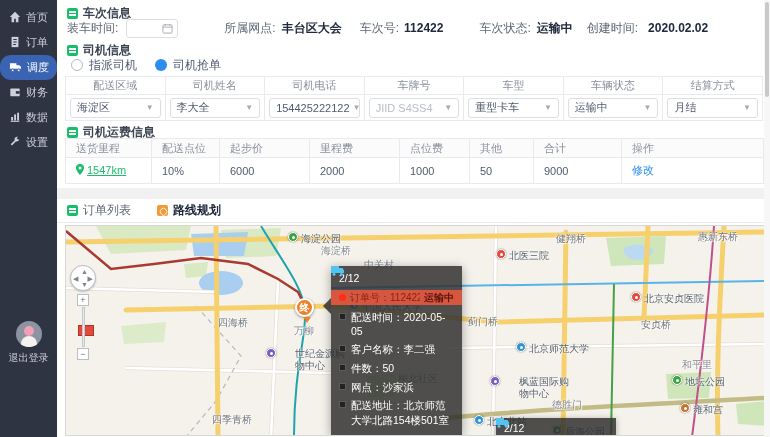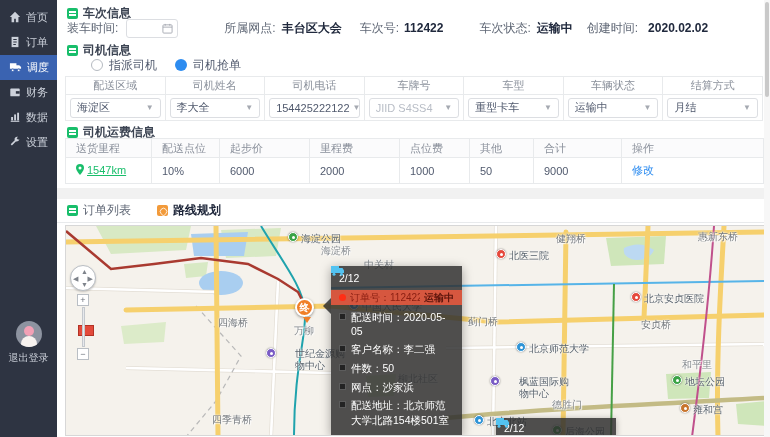--- a/index.html
+++ b/index.html
@@ -3,21 +3,21 @@
 <meta charset="utf-8">
 <style>
   *{box-sizing:border-box;margin:0;padding:0;font-family:"Liberation Sans","DejaVu Sans",sans-serif;}
   html,body{width:770px;height:437px;overflow:hidden;background:#fff;}
   .app{position:relative;width:770px;height:437px;background:#fff;padding-left:20px;}
 
   
   .sidebar{position:absolute;left:0;top:0;width:57px;height:437px;background:#2e3442;z-index:10;}
   .side-item{position:relative;display:flex;align-items:center;gap:5px;height:25px;padding-left:9px;color:#ccd1da;font-size:11px;cursor:pointer;}
   .side-item svg{flex:none;}
-  .side-item.active{background:#3a63b1;color:#fff;}
+  .side-item.active{background:#3a63b1;color:#fff;border-radius:11px;}
   .logout{position:absolute;left:0;bottom:72px;width:57px;text-align:center;color:#ccd1da;font-size:10px;}
   .avatar{width:26px;height:26px;border-radius:50%;background:#8d93a0;margin:0 auto 4px auto;position:relative;overflow:hidden;}
   .avatar i{position:absolute;left:8px;top:5px;width:10px;height:10px;border-radius:50%;background:#f2a0b5;}
   .avatar b{position:absolute;left:5px;top:15px;width:16px;height:12px;border-radius:8px 8px 0 0;background:#f7f2ef;}
 
   
   .main{position:absolute;left:57px;top:0;width:713px;height:437px;background:#fff;}
   .sec-head{position:absolute;display:flex;align-items:center;gap:5px;font-size:12px;font-weight:bold;color:#3b4352;}
   .gicon{width:11px;height:11px;border-radius:2px;background:#19be6b;position:relative;flex:none;}
   .gicon:after{content:"";position:absolute;left:2px;top:3px;width:7px;height:1.5px;background:#fff;box-shadow:0 3px 0 #fff;}
@@ -167,21 +167,21 @@
       <span class="lbl" style="margin-left:36px">车次状态:</span>
       <span class="val" style="margin-left:6px">运输中</span>
       <span class="lbl" style="margin-left:14px">创建时间:</span>
       <span class="val" style="margin-left:10px">2020.02.02</span>
     </div>
 
     <div class="sec-head" style="left:10px;top:42px">
       <span class="gicon"></span>
       <span>司机信息</span>
     </div>
-    <div class="row-abs" style="left:34px;top:57px;height:16px">
+    <div class="row-abs" style="left:14px;top:57px;height:16px">
       <span class="rad"></span>
       <span class="rad-lbl">指派司机</span>
       <span class="rad on"></span>
       <span class="rad-lbl">司机抢单</span>
     </div>
     <table class="grid drv" style="position:absolute;left:8px;top:76px;width:698px">
       <tbody>
           <tr>
         <th>配送区域</th>
         <th>司机姓名</th>

